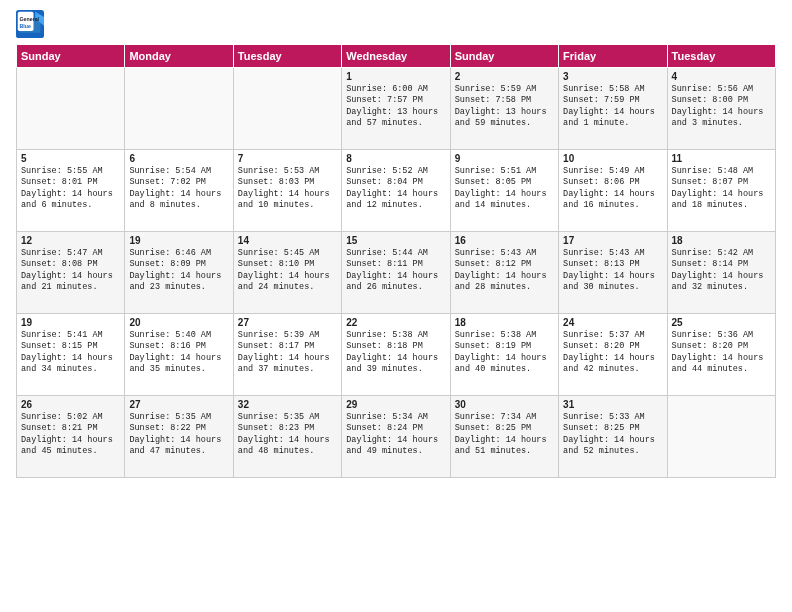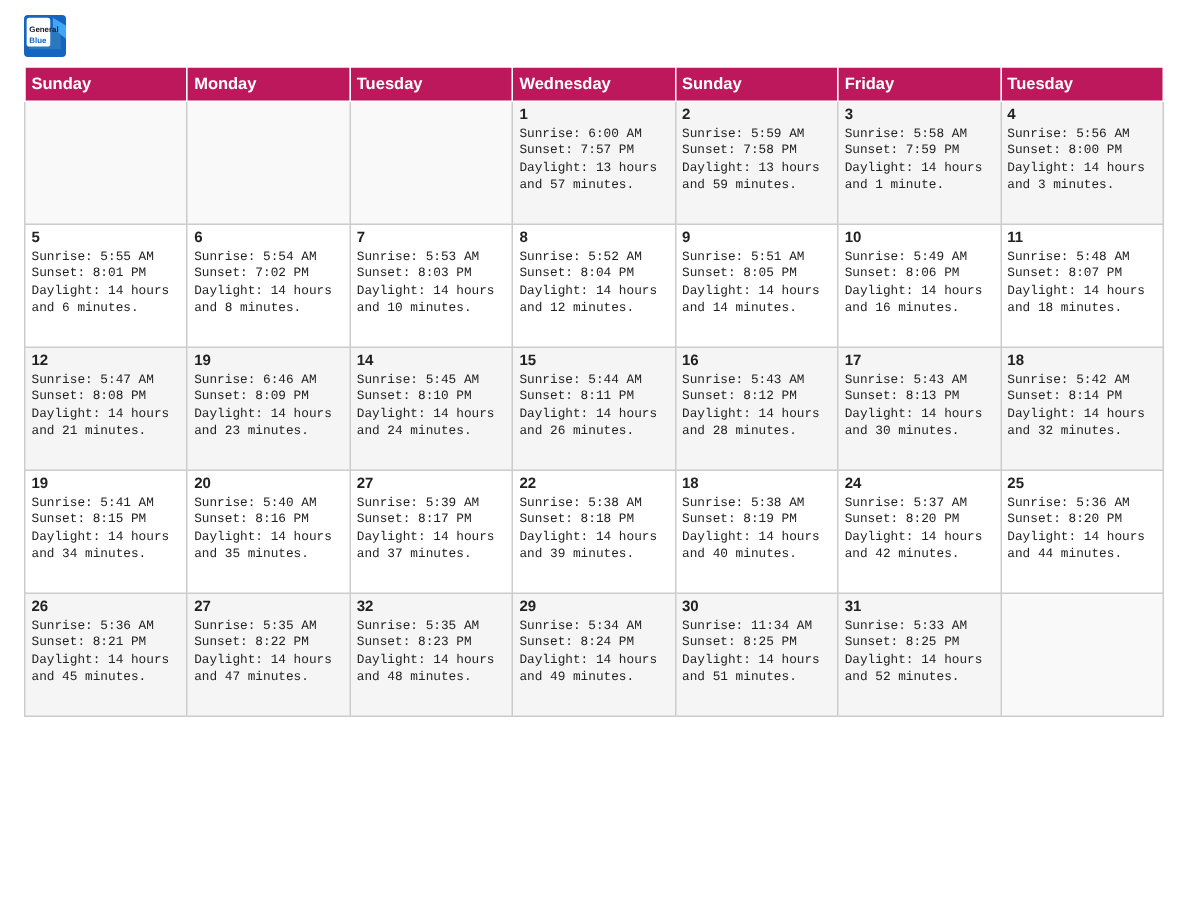--- a/index.html
+++ b/index.html
@@ -318,21 +318,21 @@
             <span class="day-number">25</span>
             <div class="cell-content">Sunrise: 5:36 AM
 Sunset: 8:20 PM
 Daylight: 14 hours
 and 44 minutes.</div>
           </td>
         </tr>
         <tr>
           <td>
             <span class="day-number">26</span>
-            <div class="cell-content">Sunrise: 5:36 AM
+            <div class="cell-content">Sunrise: 5:02 AM
 Sunset: 8:21 PM
 Daylight: 14 hours
 and 45 minutes.</div>
           </td>
           <td>
             <span class="day-number">27</span>
             <div class="cell-content">Sunrise: 5:35 AM
 Sunset: 8:22 PM
 Daylight: 14 hours
 and 47 minutes.</div>
@@ -346,21 +346,21 @@
           </td>
           <td>
             <span class="day-number">29</span>
             <div class="cell-content">Sunrise: 5:34 AM
 Sunset: 8:24 PM
 Daylight: 14 hours
 and 49 minutes.</div>
           </td>
           <td>
             <span class="day-number">30</span>
-            <div class="cell-content">Sunrise: 11:34 AM
+            <div class="cell-content">Sunrise: 7:34 AM
 Sunset: 8:25 PM
 Daylight: 14 hours
 and 51 minutes.</div>
           </td>
           <td>
             <span class="day-number">31</span>
             <div class="cell-content">Sunrise: 5:33 AM
 Sunset: 8:25 PM
 Daylight: 14 hours
 and 52 minutes.</div>

